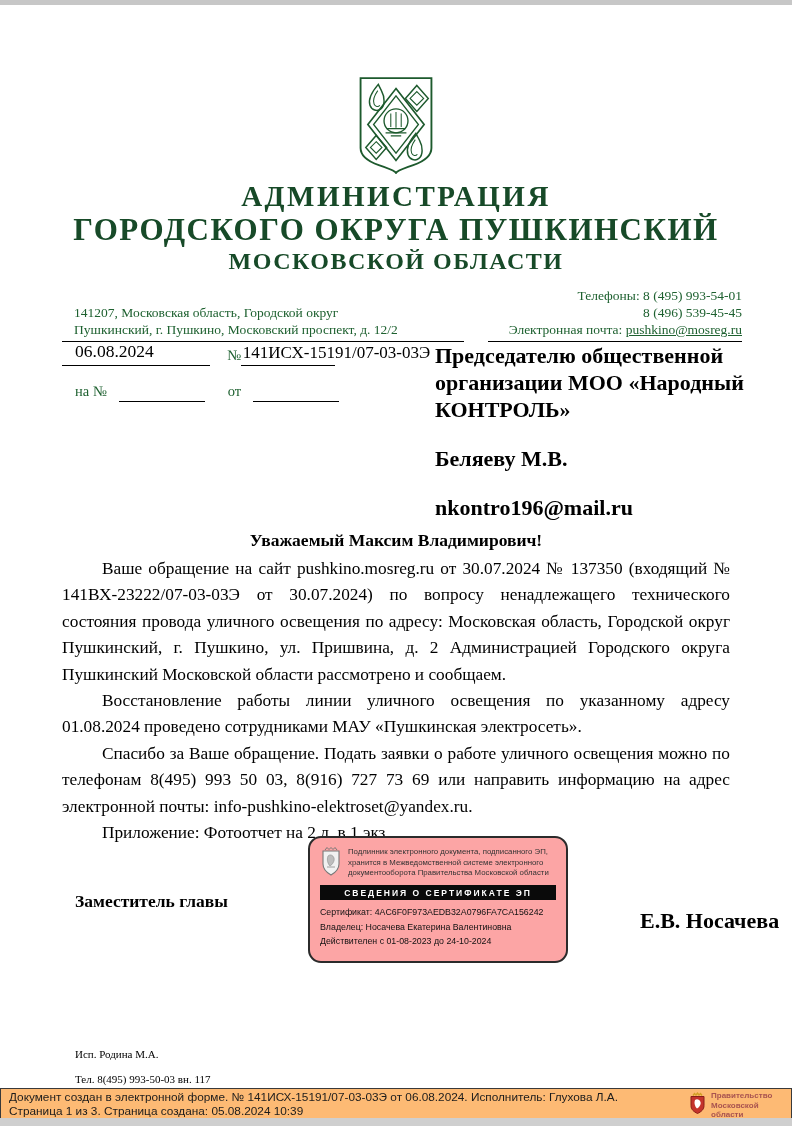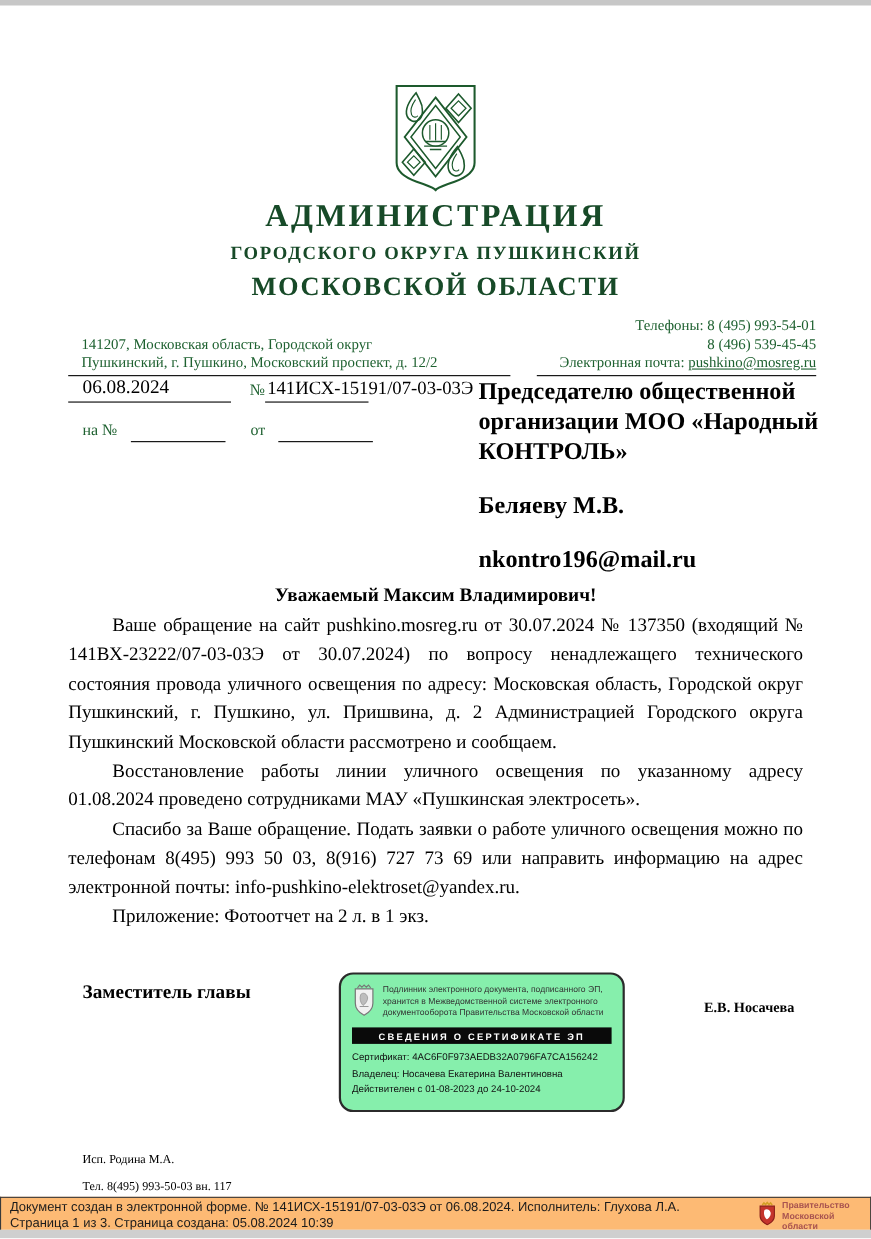--- a/index.html
+++ b/index.html
@@ -6,21 +6,21 @@
   html,body{margin:0;padding:0;background:#fff;}
   .page{position:relative;width:792px;height:1126px;background:#fff;overflow:hidden;
         font-family:"Liberation Serif","DejaVu Serif",serif;color:#000;}
   .topbar{position:absolute;left:0;top:0;width:100%;height:5px;background:#c7c7c7;}
   .bottombar{position:absolute;left:0;bottom:0;width:100%;height:8px;background:#cfcfcf;}
 
   .crest{position:absolute;left:356px;top:75px;}
 
   .org-title{position:absolute;left:0;top:179px;width:100%;text-align:center;color:#174a28;font-weight:bold;}
   .org-title .l1{font-size:29px;letter-spacing:2.5px;line-height:34px;}
-  .org-title .l2{font-size:17px;letter-spacing:1.5px;line-height:33px;}
+  .org-title .l2{font-size:31px;letter-spacing:1.5px;line-height:33px;}
   .org-title .l3{font-size:24px;letter-spacing:1.5px;line-height:31px;}
 
   .contacts{position:absolute;left:62px;top:287px;width:680px;display:flex;justify-content:space-between;
             align-items:flex-end;color:#1e6130;font-size:13.5px;line-height:17px;}
   .contact-left{width:402px;border-bottom:1.5px solid #000;padding:0 0 3px 12px;box-sizing:border-box;}
   .contact-right{width:254px;border-bottom:1.5px solid #000;padding-bottom:3px;text-align:right;}
   .email-link{color:#1e6130;text-decoration:underline;cursor:pointer;}
 
   .ref{position:absolute;left:62px;top:341px;width:390px;color:#1e6130;font-size:14.5px;}
   .ref-row1{display:flex;align-items:center;}
@@ -38,24 +38,24 @@
   .recipient .r-name{margin-top:22px;}
   .recipient .r-email{margin-top:22px;}
 
   .salutation{position:absolute;left:62px;top:530px;width:668px;text-align:center;font-weight:bold;font-size:17.5px;}
 
   .bodytext{position:absolute;left:62px;top:556px;width:668px;font-size:17.3px;line-height:26.4px;text-align:justify;}
   .bodytext p{margin:0;text-indent:40px;}
   .attachment{margin-top:14px;text-indent:40px;}
 
   .sig-pos{position:absolute;left:75px;top:886px;font-weight:bold;font-size:17.5px;line-height:30px;}
-  .sig-name{position:absolute;left:640px;top:908px;font-weight:bold;font-size:13px;}
+  .sig-name{position:absolute;left:640px;top:908px;font-weight:bold;font-size:22px;}
 
-  .stamp{position:absolute;left:308px;top:884px;width:260px;height:127px;border:2px solid #2b2b2b;border-radius:13px;
-         background:#86efac;box-sizing:border-box;padding:8px 10px;font-family:"Liberation Sans",sans-serif;}
+  .stamp{position:absolute;left:308px;top:836px;width:260px;height:127px;border:2px solid #2b2b2b;border-radius:13px;
+         background:#fca5a5;box-sizing:border-box;padding:8px 10px;font-family:"Liberation Sans",sans-serif;}
   .stamp-head{display:flex;gap:6px;align-items:flex-start;}
   .stamp-head-text{font-size:7.8px;line-height:10.5px;color:#333;padding-top:1px;}
   .stamp-bar{margin:5px 0 5px;background:#0a0a0a;color:#fff;font-size:8.5px;font-weight:bold;letter-spacing:2px;
              text-align:center;padding:3px 0 2px;}
   .stamp-line{font-size:8.8px;line-height:14.5px;color:#111;}
 
   .executor{position:absolute;left:75px;top:1042px;font-size:11px;line-height:25px;}
 
   .footer{position:absolute;left:0;top:1088px;width:792px;height:30px;box-sizing:border-box;
           border-top:1.5px solid #3a3a3a;border-left:1px solid #3a3a3a;border-right:1px solid #3a3a3a;

